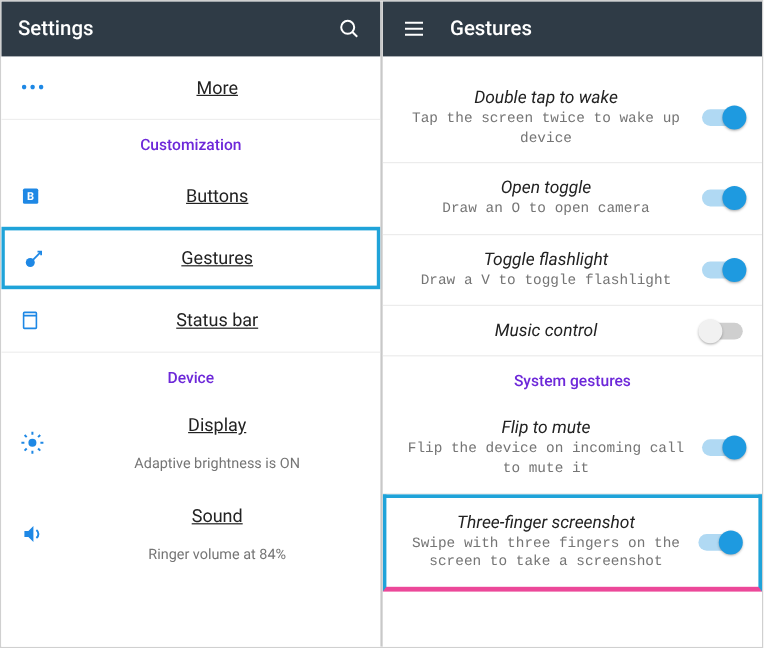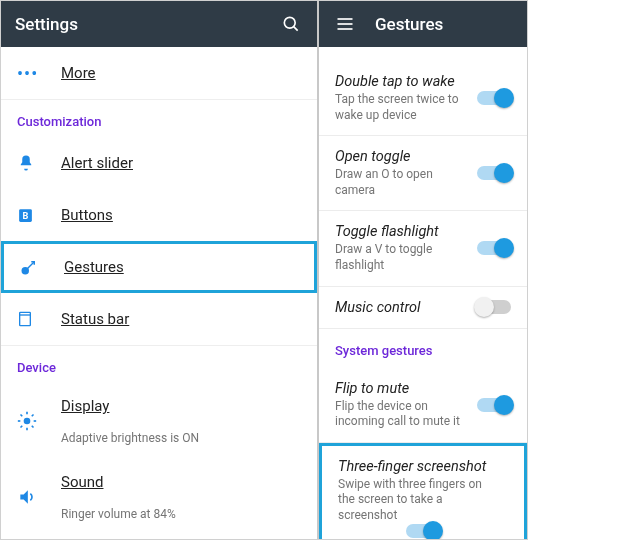--- a/index.html
+++ b/index.html
@@ -1,17 +1,17 @@
 <!DOCTYPE html>
 <html><head>
 <meta charset="utf-8">
 <style>
   * { box-sizing: border-box; margin: 0; padding: 0; font-family: Roboto, "Segoe UI", Arial, sans-serif; }
   body { background: #fff; }
-  .wrap { width: 528px; height: 540px; display: flex; border: 1px solid #d0d0d0; overflow: hidden; }
+  .wrap { width: 636px; height: 540px; display: flex; border: 1px solid #d0d0d0; overflow: hidden; text-align: center; }
   .pane { height: 100%; overflow: hidden; background: #fff; }
   .pane-left { width: 318px; border-right: 2px solid #c8c8c8; }
   .pane-right { flex: 1; }
   .appbar { background: #2f3b46; color: #fff; height: 46px; display: flex; align-items: center; padding: 0 14px; }
   .appbar .title { font-size: 17px; font-weight: 500; }
   .appbar .spacer { flex: 1; }
   .appbar .iconbtn { width: 24px; height: 24px; display: flex; align-items: center; justify-content: center; cursor: pointer; }
   .appbar .menu-btn { margin-right: 18px; }
   .section-header { color: #6d28d9; font-size: 13px; font-weight: 500; padding: 14px 16px 8px 16px; }
   .row { display: flex; align-items: center; padding: 14px 16px; min-height: 52px; cursor: pointer; }
@@ -19,21 +19,21 @@
   .row .labels { flex: 1; }
   .row .labels .primary { font-size: 15px; color: #222; text-decoration: underline; }
   .row .labels .secondary { font-size: 12px; color: #757575; margin-top: 16px; }
   .divider { height: 1px; background: #eee; }
   .dots { color: #1e88e5; font-size: 18px; letter-spacing: 1px; }
   .highlight-box { border: 3px solid #1fa3d9; }
   
   .r-row { display: flex; align-items: center; padding: 12px 16px; border-bottom: 1px solid #ececec; cursor: pointer; }
   .r-row .labels { flex: 1; padding-right: 10px; }
   .r-row .labels .primary { font-size: 14.5px; color: #222; font-style: italic; }
-  .r-row .labels .secondary { font-size: 12px; color: #757575; margin-top: 2px; line-height: 1.3; }
+  .r-row .labels .secondary { font-size: 12px; color: #757575; margin-top: 2px; line-height: 1.3; font-family: Liberation Mono, monospace; }
   .switch { position: relative; width: 34px; height: 14px; border-radius: 7px; background: #b0d9f3; flex-shrink: 0; }
   .switch .knob { position: absolute; top: -3px; right: -3px; width: 20px; height: 20px; border-radius: 50%; background: #1e9ae0; box-shadow: 0 1px 2px rgba(0,0,0,.3); }
   .switch.off { background: #cfcfcf; }
   .switch.off .knob { left: -3px; right: auto; background: #f1f1f1; }
   .r-highlight { border: 3px solid #1fa3d9; }
   svg { display: block; }
 </style>
 </head>
 <body>
 
@@ -56,30 +56,20 @@
           <span class="dots">•••</span>
         </div>
       <div class="labels">
           <div class="primary">More</div>
         </div>
     </div>
     <div class="divider"></div>
 
     <div class="section-header">Customization</div>
 
-    <div class="row">
-      <div class="icon-slot">
-        <svg width="18" height="18" viewBox="0 0 24 24" fill="#1e88e5">
-            <path d="M12 2a5 5 0 0 0-5 5v4l-2 3v1h14v-1l-2-3V7a5 5 0 0 0-5-5zm0 20a2.5 2.5 0 0 0 2.5-2.5h-5A2.5 2.5 0 0 0 12 22z"></path>
-          </svg>
-      </div>
-      <div class="labels">
-          <div class="primary">Alert slider</div>
-        </div>
-    </div>
 
     <div class="row">
       <div class="icon-slot">
         <svg width="17" height="17" viewBox="0 0 24 24">
             <rect x="3" y="3" width="18" height="18" rx="2" fill="#1e88e5"></rect>
             <text x="12" y="17" text-anchor="middle" font-size="13" font-weight="700" fill="#fff" font-family="Arial">B</text>
           </svg>
       </div>
       <div class="labels">
           <div class="primary">Buttons</div>
@@ -208,21 +198,21 @@
     <div class="r-row">
       <div class="labels">
         <div class="primary">Flip to mute</div>
         <div class="secondary">Flip the device on incoming call to mute it</div>
       </div>
       <div class="switch">
           <div class="knob"></div>
         </div>
     </div>
 
-    <div class="r-row r-highlight" style="border-bottom:7px solid #ec4899;flex-direction:column;">
+    <div class="r-row r-highlight" style="border-bottom:4px solid #ec4899;">
       <div class="labels">
         <div class="primary">Three-finger screenshot</div>
         <div class="secondary">Swipe with three fingers on the screen to take a screenshot</div>
       </div>
       <div class="switch">
           <div class="knob"></div>
         </div>
     </div>
 
   </div>

